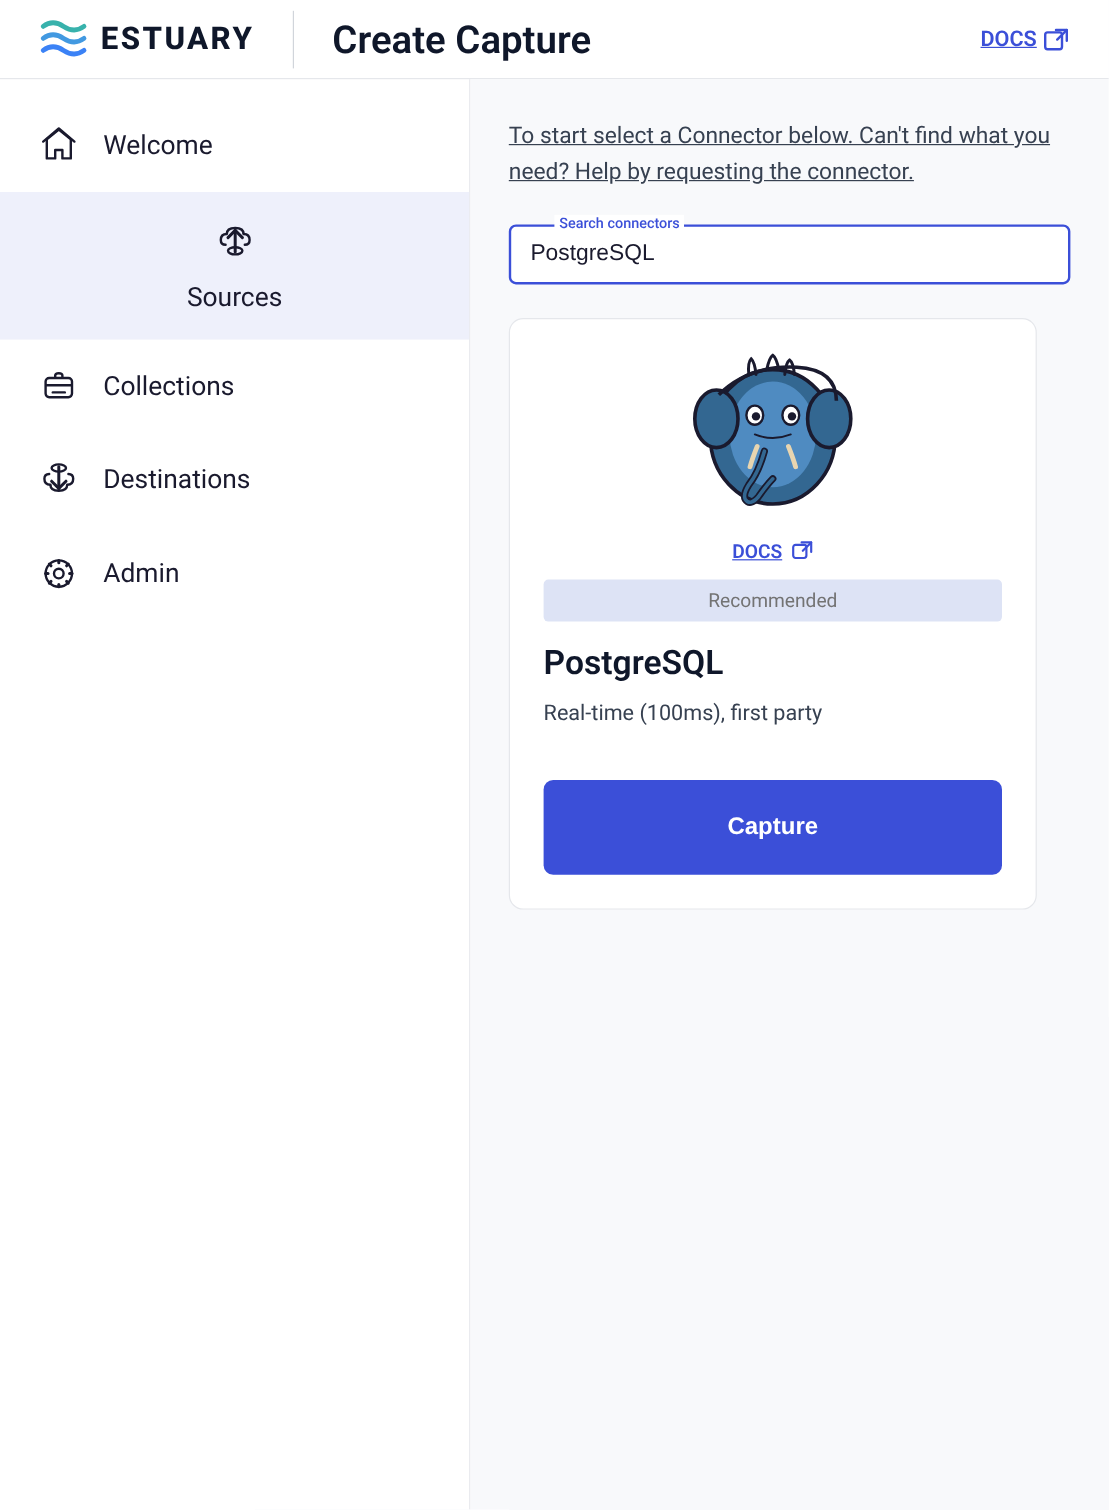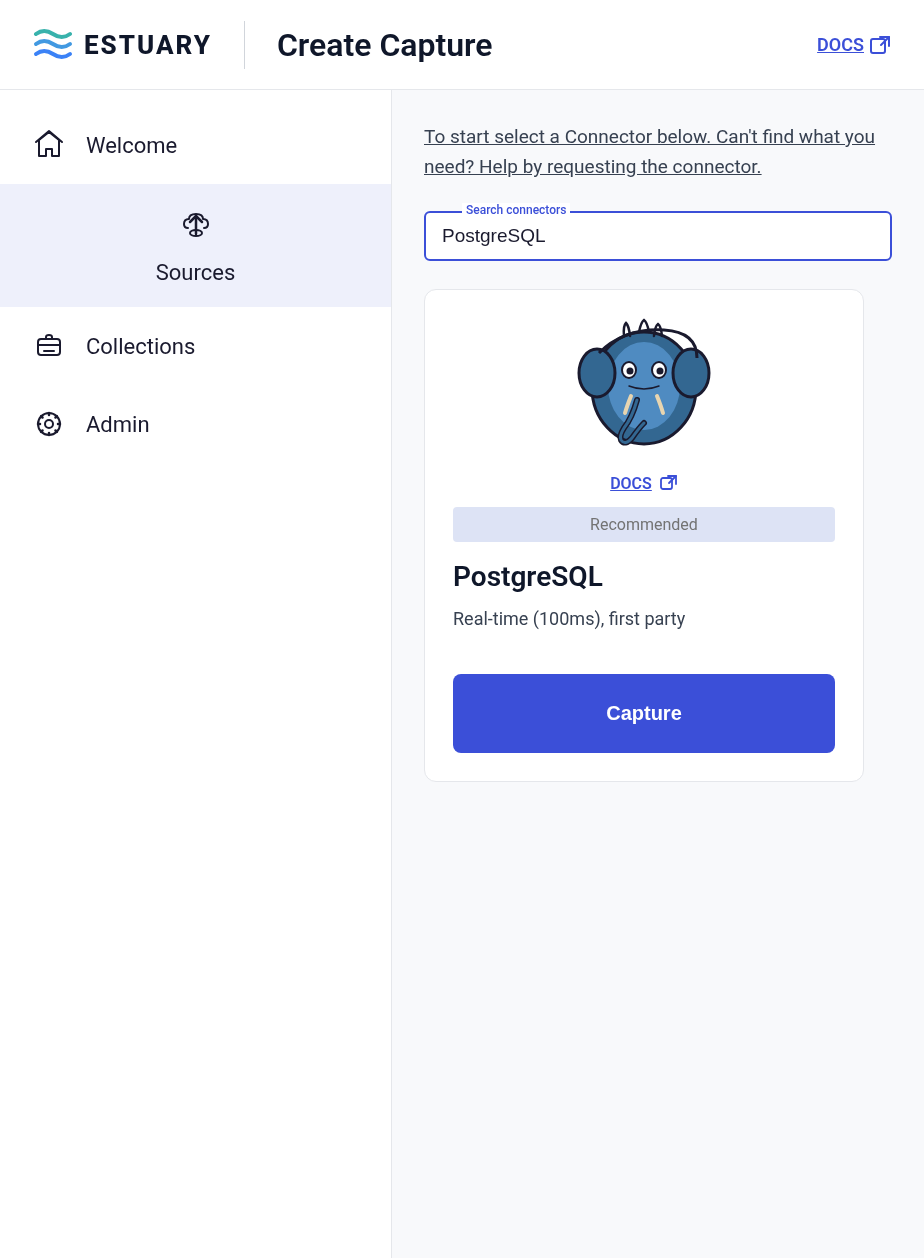--- a/index.html
+++ b/index.html
@@ -3,21 +3,21 @@
   <meta charset="utf-8">
   <style>
     * { box-sizing: border-box; margin: 0; padding: 0; }
     body { font-family: -apple-system, BlinkMacSystemFont, 'Segoe UI', Roboto, sans-serif; background: #fff; width: 924px; min-height: 1258px; display: flex; flex-direction: column; }
 
     
     .header {
       display: flex;
       align-items: center;
       padding: 0 32px;
-      height: 90px;
+      height: 66px;
       border-bottom: 1px solid #e5e7eb;
       gap: 24px;
     }
     .logo-area {
       display: flex;
       align-items: center;
       gap: 10px;
     }
     .logo-icon {
       width: 42px;
@@ -254,20 +254,31 @@
     <div class="nav-item">
       <svg class="nav-icon" viewBox="0 0 34 34" fill="none" xmlns="http://www.w3.org/2000/svg">
         <rect x="6" y="10" width="22" height="16" rx="3" stroke="#1a1a2e" stroke-width="2" fill="none"></rect>
         <path d="M6 16 L28 16" stroke="#1a1a2e" stroke-width="2"></path>
         <path d="M14 10 L14 8 Q14 6 17 6 Q20 6 20 8 L20 10" stroke="#1a1a2e" stroke-width="2" fill="none"></path>
         <path d="M12 22 L22 22" stroke="#1a1a2e" stroke-width="2" stroke-linecap="round"></path>
       </svg>
       <span class="nav-label">Collections</span>
     </div>
 
+    <div class="nav-item">
+      <svg class="nav-icon" viewBox="0 0 34 34" fill="none" xmlns="http://www.w3.org/2000/svg">
+        <path d="M17 6 L17 24" stroke="#1a1a2e" stroke-width="2.5" stroke-linecap="round"></path>
+        <path d="M11 18 L17 24 L23 18" stroke="#1a1a2e" stroke-width="2.5" stroke-linecap="round" stroke-linejoin="round" fill="none"></path>
+        <path d="M9 12 Q5 12 5 16 Q5 21 10 21" stroke="#1a1a2e" stroke-width="2" fill="none" stroke-linecap="round"></path>
+        <path d="M25 12 Q29 12 29 16 Q29 21 24 21" stroke="#1a1a2e" stroke-width="2" fill="none" stroke-linecap="round"></path>
+        <path d="M10 21 Q10 26 17 26 Q24 26 24 21" stroke="#1a1a2e" stroke-width="2" fill="none"></path>
+        <ellipse cx="17" cy="7" rx="6" ry="3" stroke="#1a1a2e" stroke-width="2" fill="none"></ellipse>
+      </svg>
+      <span class="nav-label">Destinations</span>
+    </div>
 
     <div class="nav-item">
       <svg class="nav-icon" viewBox="0 0 34 34" fill="none" xmlns="http://www.w3.org/2000/svg">
         <circle cx="17" cy="17" r="11" stroke="#1a1a2e" stroke-width="2" fill="none"></circle>
         <circle cx="17" cy="17" r="4" stroke="#1a1a2e" stroke-width="2" fill="none"></circle>
         <path d="M17 6 L17 8" stroke="#1a1a2e" stroke-width="2.5" stroke-linecap="round"></path>
         <path d="M17 26 L17 28" stroke="#1a1a2e" stroke-width="2.5" stroke-linecap="round"></path>
         <path d="M6 17 L8 17" stroke="#1a1a2e" stroke-width="2.5" stroke-linecap="round"></path>
         <path d="M26 17 L28 17" stroke="#1a1a2e" stroke-width="2.5" stroke-linecap="round"></path>
         <path d="M9.1 9.1 L10.5 10.5" stroke="#1a1a2e" stroke-width="2.5" stroke-linecap="round"></path>

